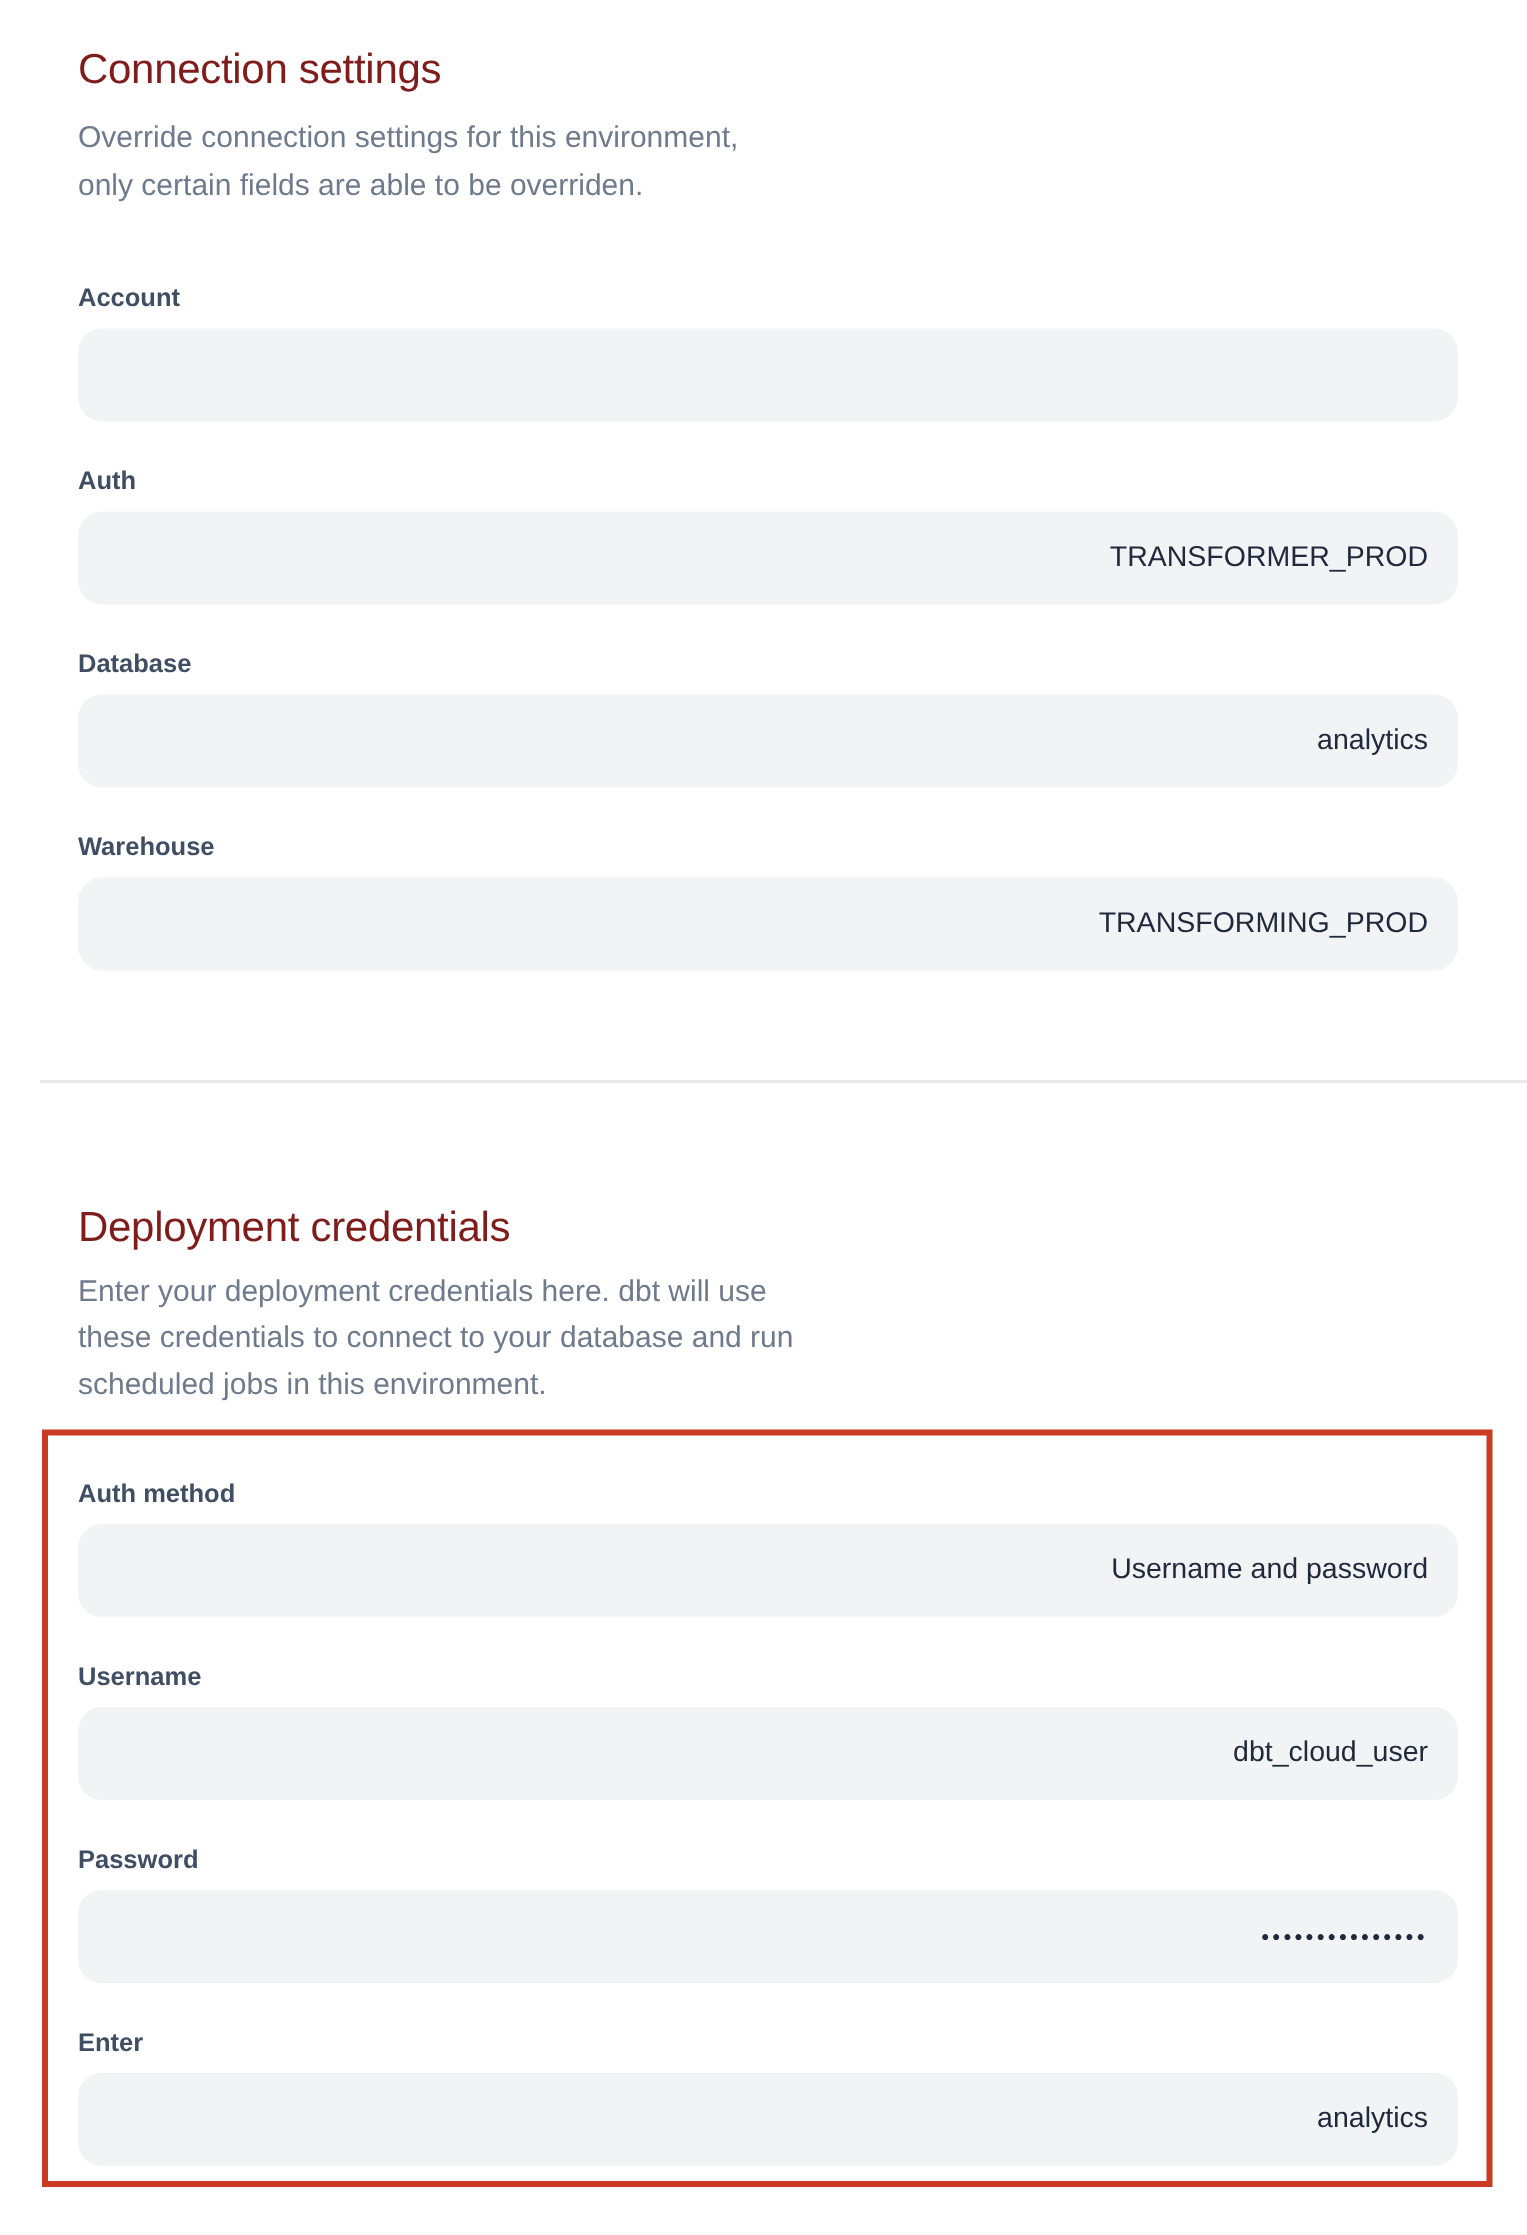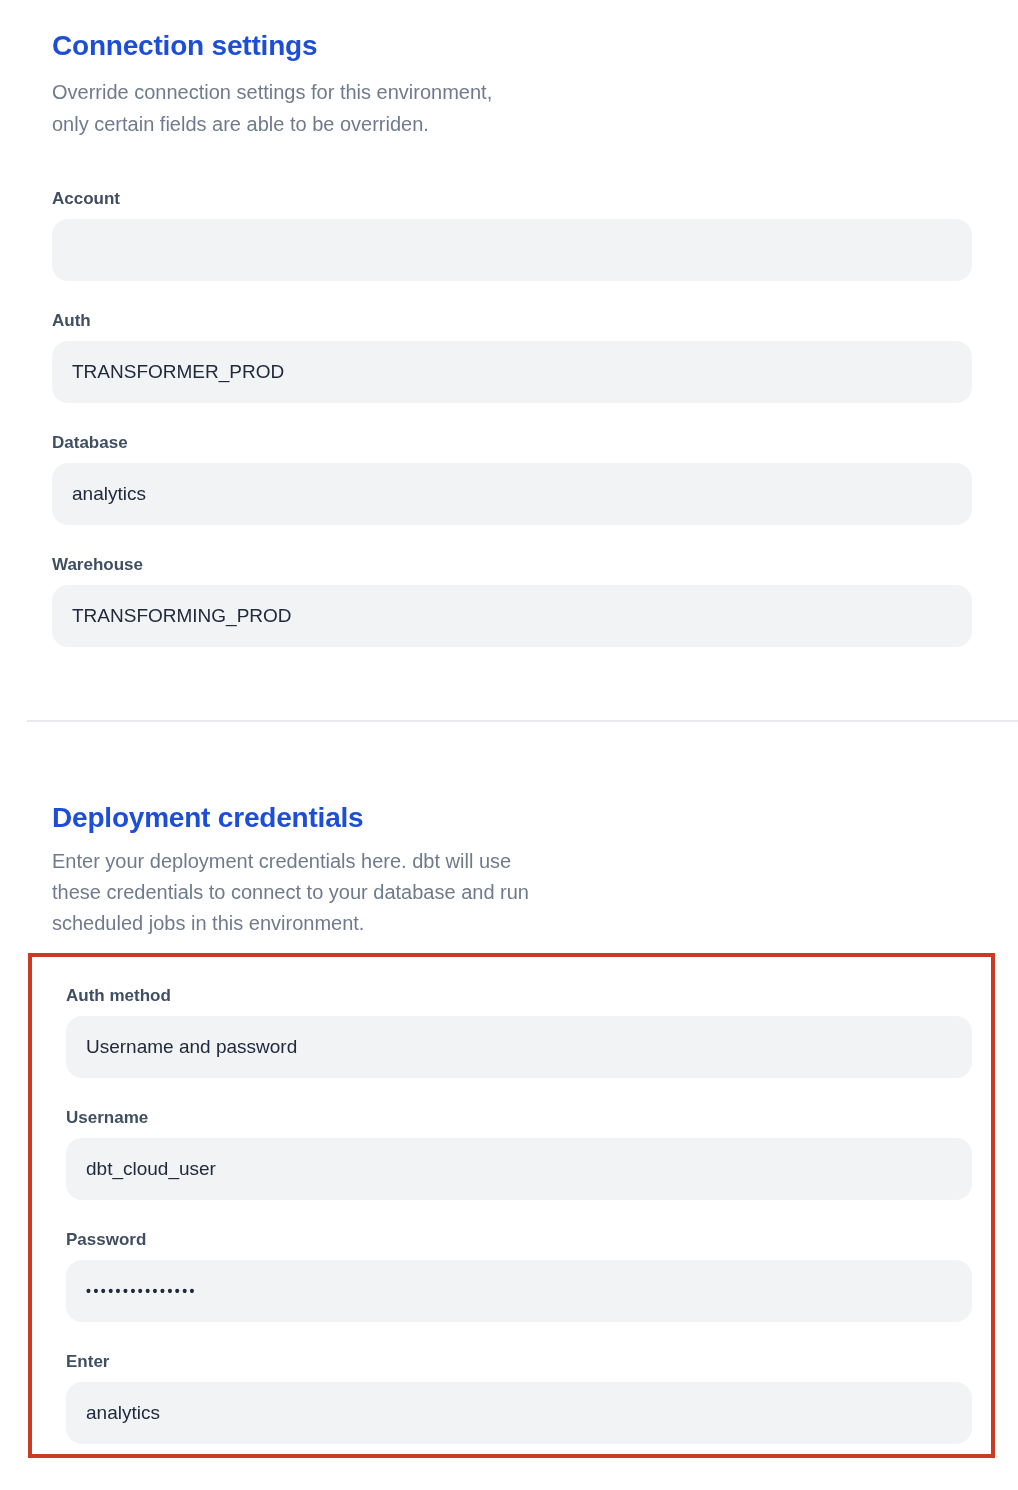--- a/index.html
+++ b/index.html
@@ -10,22 +10,22 @@
     background: #ffffff;
     font-family: "Liberation Sans", sans-serif;
     overflow: hidden;
   }
   .page { padding: 28px 46px 0 52px; }
 
   .section-title {
     margin: 0;
     font-size: 28px;
     line-height: 36px;
-    font-weight: 700;
-    color: #1d4ed8;
+    font-weight: 400;
+    color: #7f1d1d;
     letter-spacing: -0.2px;
   }
   .section-subtitle {
     margin: 12px 0 0;
     font-size: 20px;
     line-height: 32px;
     color: #6f7b8c;
     white-space: pre-line;
   }
   .section--credentials { margin-top: 78px; }
@@ -50,38 +50,39 @@
     width: 100%;
     height: 62px;
     border: none;
     border-radius: 16px;
     background: #f1f3f5;
     padding: 0 20px;
     font-size: 19px;
     color: #202a3c;
     font-family: inherit;
     outline: none;
+    text-align: right;
   }
 
   .text-input--masked {
     font-size: 14px;
     font-weight: 700;
     letter-spacing: 2.5px;
   }
 
   .divider {
     border: none;
     border-top: 2px solid #e8e8ed;
     margin: 73px -46px 0 -25px;
   }
 
   .highlight-box {
     margin: 14px -23px 0 -24px;
     border: 4px solid #cb3a22;
-    padding: 28px 19px 10px 34px;
+    padding: 28px 19px 10px 20px;
   }
 </style>
 </head>
 <body>
 
 <main class="page">
 
   <section class="section section--connection">
     <h1 class="section-title">Connection settings</h1>
     <p class="section-subtitle">Override connection settings for this environment,

